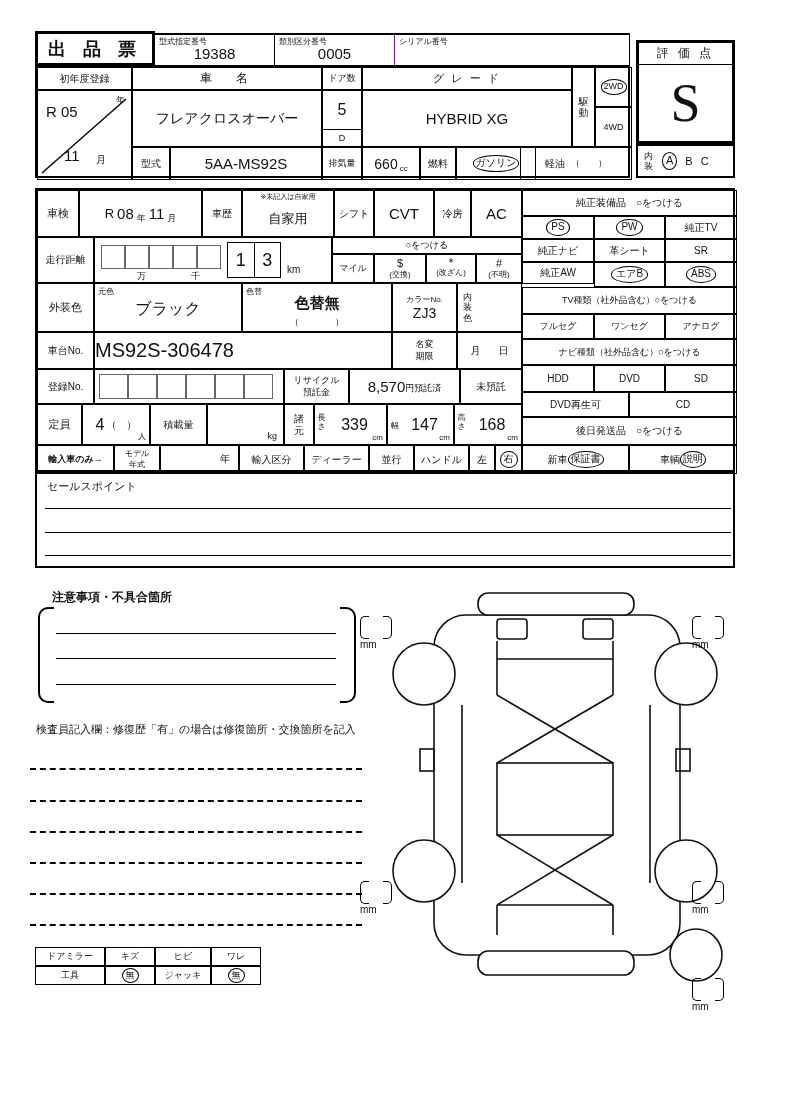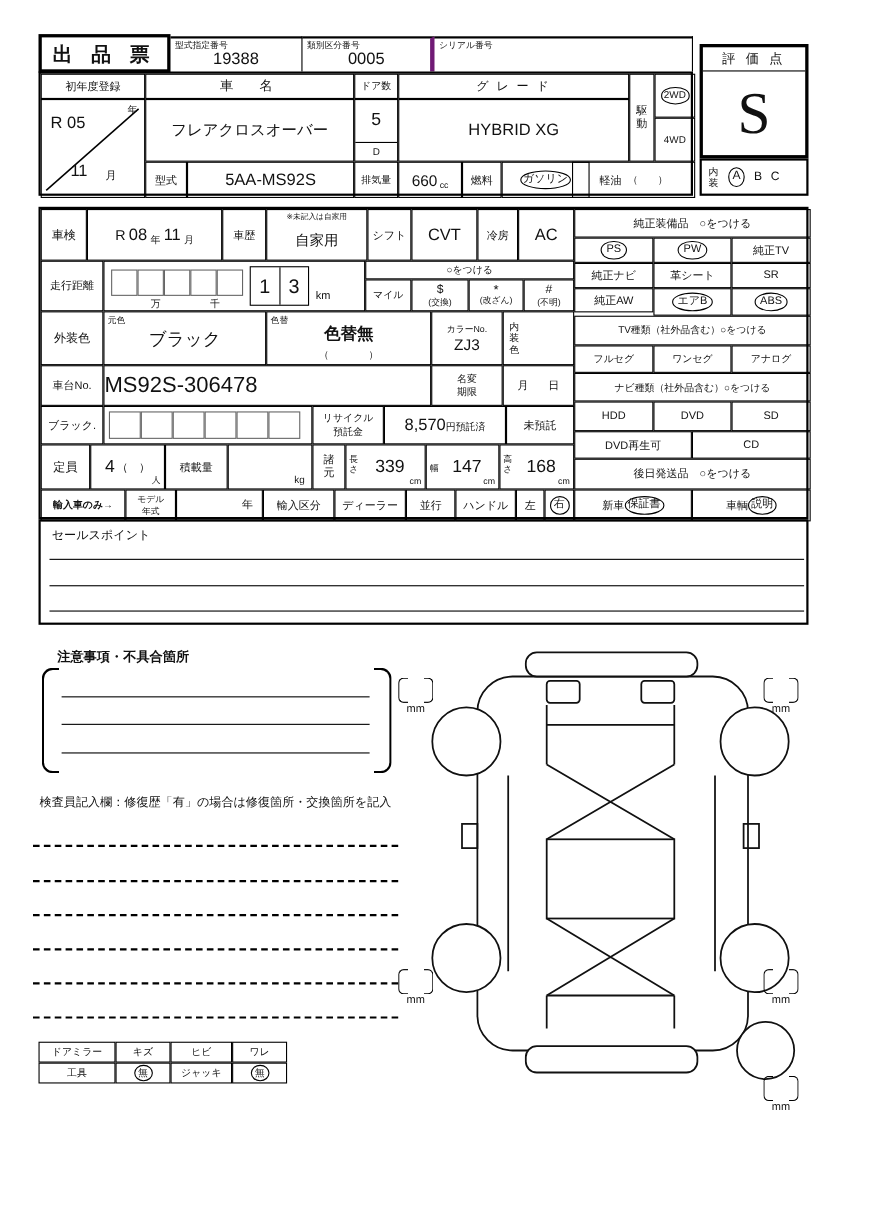--- a/index.html
+++ b/index.html
@@ -11,40 +11,40 @@
 .b3{border:3px solid #000}
 .ctr{display:flex;align-items:center;justify-content:center;text-align:center}
 .col{display:flex;flex-direction:column;align-items:center;justify-content:center;text-align:center}
 .f7{font-size:7px}.f8{font-size:8px}.f9{font-size:9px}.f10{font-size:10px}.f11{font-size:11px}.f12{font-size:12px}
 .f13{font-size:13px}.f14{font-size:14px}.f15{font-size:15px}.f16{font-size:16px}.f18{font-size:18px}.f20{font-size:20px}
 .oval{display:inline-block;border:1.5px solid #000;border-radius:50%;padding:0 4px;line-height:1.45}
 .stack{word-break:break-all;line-height:1.15;text-align:center}
 .line{position:absolute;border-top:1.3px solid #000}
 .dash{position:absolute;border-top:2px dashed #000}
 .cellbox{position:absolute;border:1px solid #666}
-.mm{position:absolute;width:36px;text-align:center;font-size:10px;z-index:5}
+.mm{position:absolute;width:36px;text-align:left;font-size:10px;z-index:5}
 .mm .bl,.mm .br{display:inline-block;width:9px;height:23px;vertical-align:top}
 .mm .bl{border-left:1.5px solid #000;border-top:1.5px solid #000;border-bottom:1.5px solid #000;border-radius:5px 0 0 5px;margin-right:14px}
 .mm .br{border-right:1.5px solid #000;border-top:1.5px solid #000;border-bottom:1.5px solid #000;border-radius:0 5px 5px 0}
 .bracket-l{position:absolute;border:2px solid #000;border-right:none;border-radius:10px 0 0 10px}
 .bracket-r{position:absolute;border:2px solid #000;border-left:none;border-radius:0 10px 10px 0}
 svg{display:block}
 </style>
 </head>
 <body>
 
 <div class="abs" style="left:0;top:0;width:800px;height:1100px">
 
   <div class="abs b3 ctr f18" style="left:35px;top:31px;width:120px;height:35px;letter-spacing:6px;font-weight:bold">出 品 票</div>
 
   <div class="abs" style="left:155px;top:33px;width:120px;height:32px;border-top:2px solid #000;border-right:1px solid #000">
     <div class="f8" style="padding:1px 0 0 4px">型式指定番号</div>
     <div class="f15" style="text-align:center;margin-top:-2px">19388</div>
   </div>
-  <div class="abs" style="left:275px;top:33px;width:120px;height:32px;border-top:2px solid #000;border-right:4px solid #701a75">
+  <div class="abs" style="left:275px;top:33px;width:120px;height:32px;border-top:2px solid #000;border-right:1px solid #701a75">
     <div class="f8" style="padding:1px 0 0 4px">類別区分番号</div>
     <div class="f15" style="text-align:center;margin-top:-2px">0005</div>
   </div>
   <div class="abs b3" style="left:636px;top:40px;width:99px;height:104px;display:flex;flex-direction:column">
     <div class="ctr f12" style="height:22px;border-bottom:1.5px solid #000;letter-spacing:3px">評 価 点</div>
     <div class="ctr" style="flex:1;font-size:54px;font-family:'Liberation Serif','DejaVu Serif',serif">S</div>
   </div>
 
   <div class="abs" style="left:395px;top:33px;width:235px;height:32px;border-top:2px solid #000;border-right:1px solid #000">
     <div class="f8" style="padding:1px 0 0 4px">シリアル番号</div>
@@ -175,21 +175,21 @@
     <div class="abs b f20" style="left:57px;top:142px;width:298px;height:37px;display:flex;align-items:center;padding-left:0">MS92S-306478</div>
     <div class="abs b col f9" style="left:355px;top:142px;width:65px;height:37px;line-height:1.3">
       <span>名変</span>
       <span>期限</span>
     </div>
     <div class="abs b ctr f10" style="left:420px;top:142px;width:65px;height:37px;gap:18px">
       <span>月</span>
       <span>日</span>
     </div>
 
-    <div class="abs b ctr f10" style="left:0;top:179px;width:57px;height:35px">ブラック.</div>
+    <div class="abs b ctr f10" style="left:0;top:179px;width:57px;height:35px">登録No.</div>
     <div class="abs b" style="left:57px;top:179px;width:190px;height:35px">
       <div class="cellbox" style="left:4px;top:4px;width:29px;height:25px"></div>
       <div class="cellbox" style="left:33px;top:4px;width:29px;height:25px"></div>
       <div class="cellbox" style="left:62px;top:4px;width:29px;height:25px"></div>
       <div class="cellbox" style="left:91px;top:4px;width:29px;height:25px"></div>
       <div class="cellbox" style="left:120px;top:4px;width:29px;height:25px"></div>
       <div class="cellbox" style="left:149px;top:4px;width:29px;height:25px"></div>
     </div>
     <div class="abs b col f9" style="left:247px;top:179px;width:65px;height:35px;line-height:1.3">
       <span>リサイクル</span>

